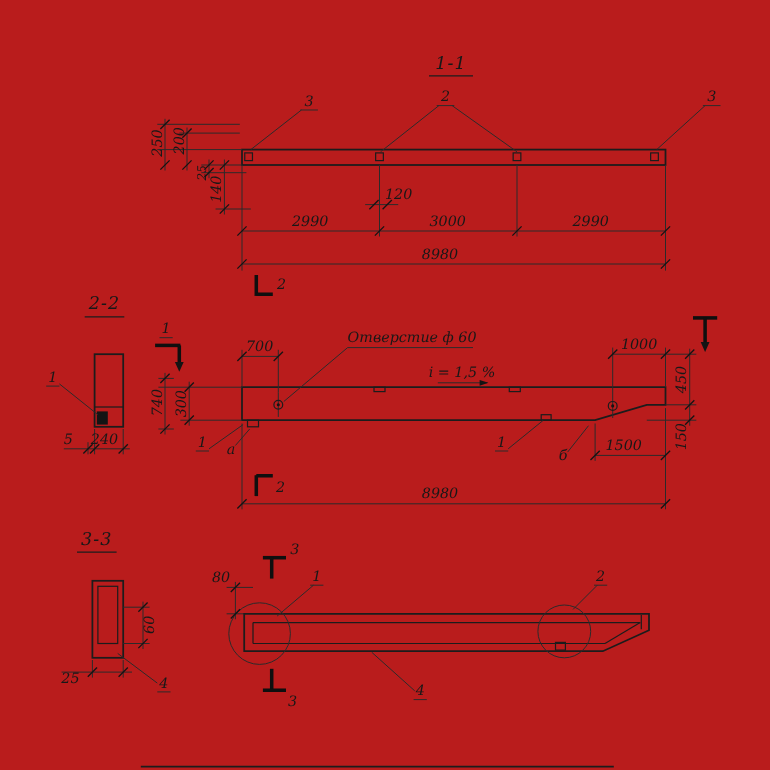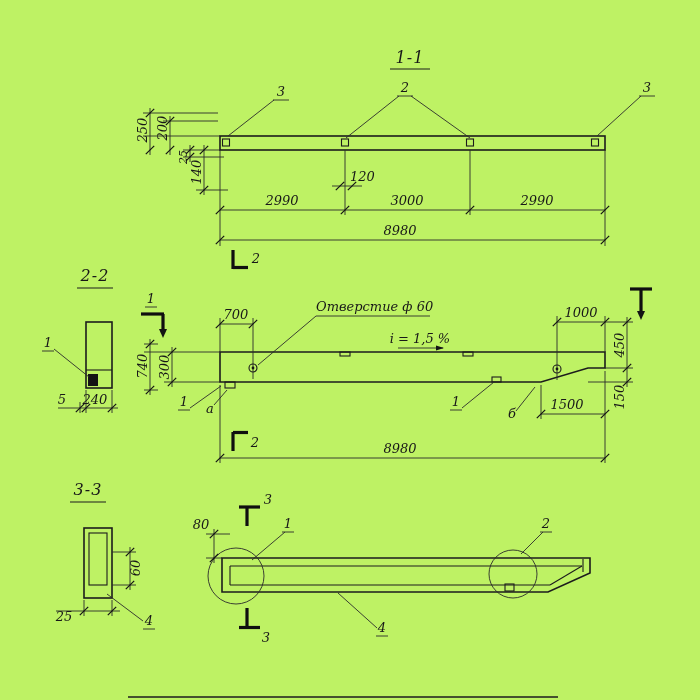--- a/index.html
+++ b/index.html
@@ -1,16 +1,16 @@
 <!DOCTYPE html>
 <html><head>
 <meta charset="utf-8">
 <style>
   html,body{margin:0;padding:0;background:#dddbd4;}
-  .sheet{width:700px;height:700px;background:#bef264;position:relative;overflow:hidden;
+  .sheet{width:700px;height:700px;background:#b91c1c;position:relative;overflow:hidden;
          font-family:"DejaVu Serif", serif;}
   svg{display:block}
   text{fill:#181818;font-style:italic;font-size:13px;font-family:"DejaVu Serif",serif;}
   .t-mid{text-anchor:middle}
   .t-title{font-size:16px;letter-spacing:1px}
   .t-sm{font-size:11px}
   .ln{stroke:#1c1c1c;stroke-width:1.6;fill:none;stroke-linecap:square}
   .md{stroke:#1c1c1c;stroke-width:1.1;fill:none}
   .thin{stroke:#2b2b2b;stroke-width:0.9;fill:none}
   .thick{stroke:#0f0f0f;stroke-width:3.2;fill:none;stroke-linecap:butt}

